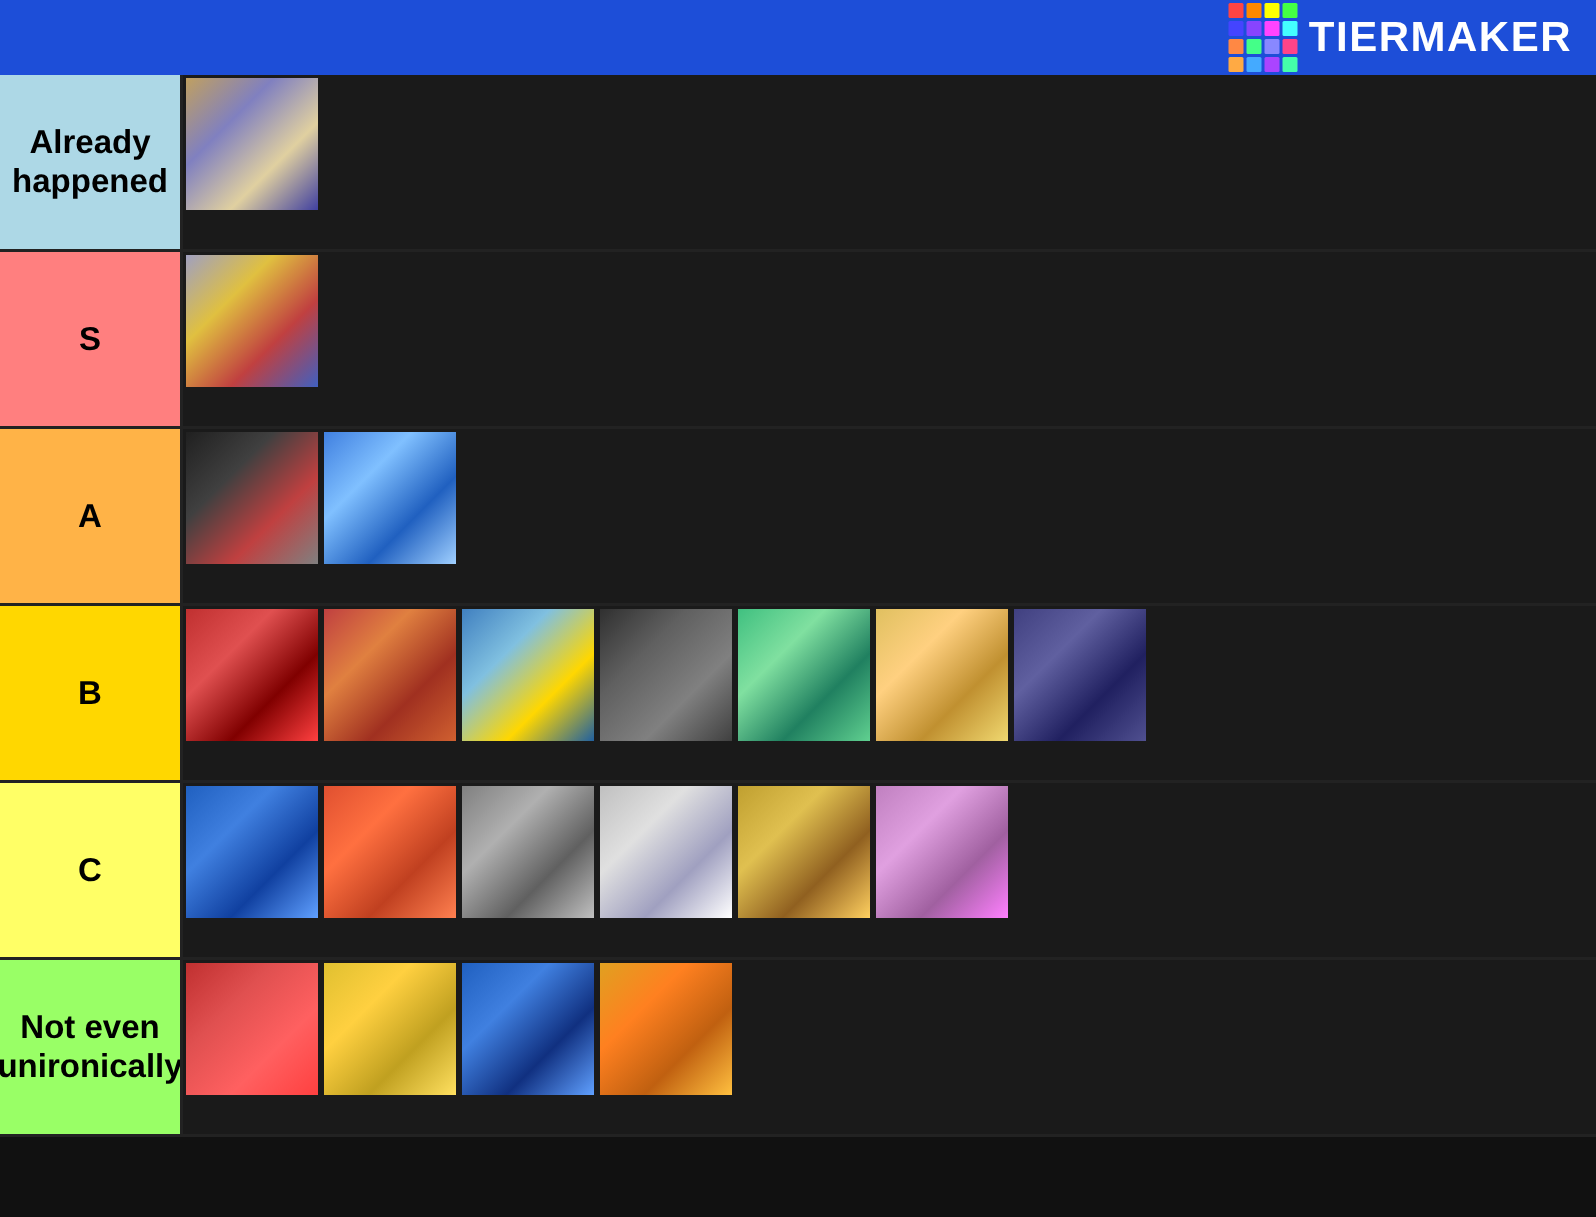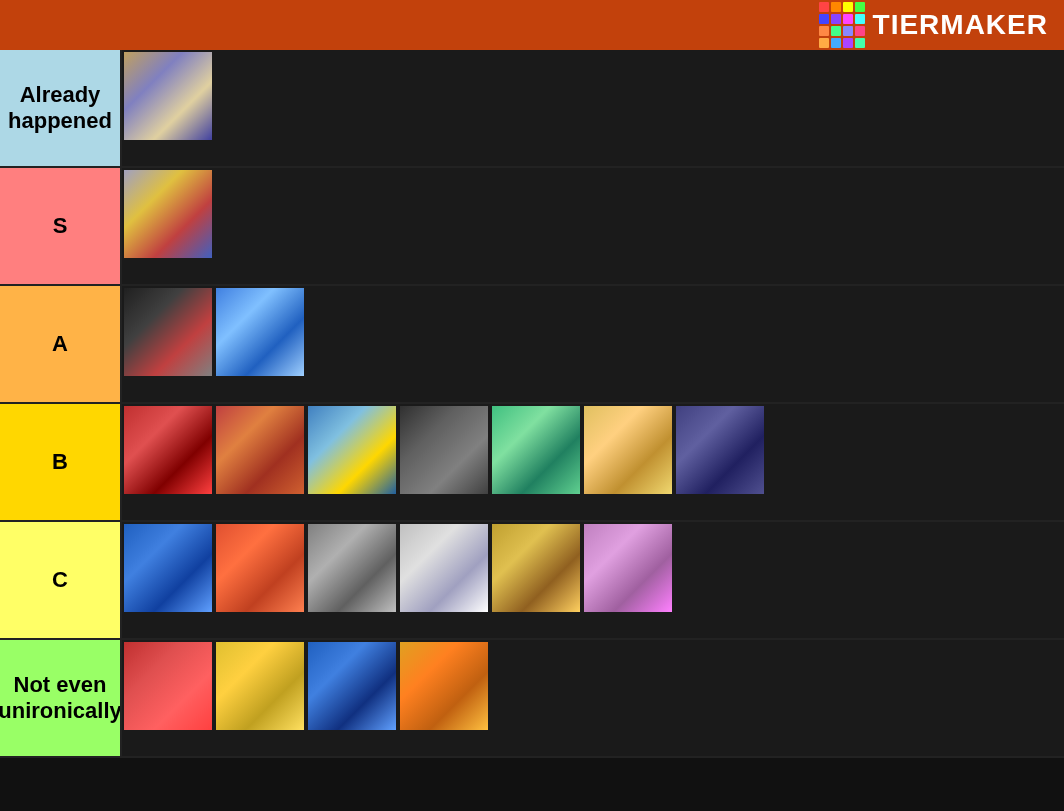--- a/index.html
+++ b/index.html
@@ -71,21 +71,21 @@
     .row-b .tier-label { background-color: #ffd700; }
     
     .row-c .tier-label { background-color: #ffff66; }
     
     .row-who .tier-label { background-color: #ccff66; }
     
     .row-not .tier-label { background-color: #99ff66; }
 
     
     .header {
-      background: #c2410c;
+      background: #1d4ed8;
       display: flex;
       justify-content: flex-end;
       align-items: center;
       padding: 8px 16px;
       height: 50px;
     }
 
     .tiermaker-logo {
       display: flex;
       align-items: center;

